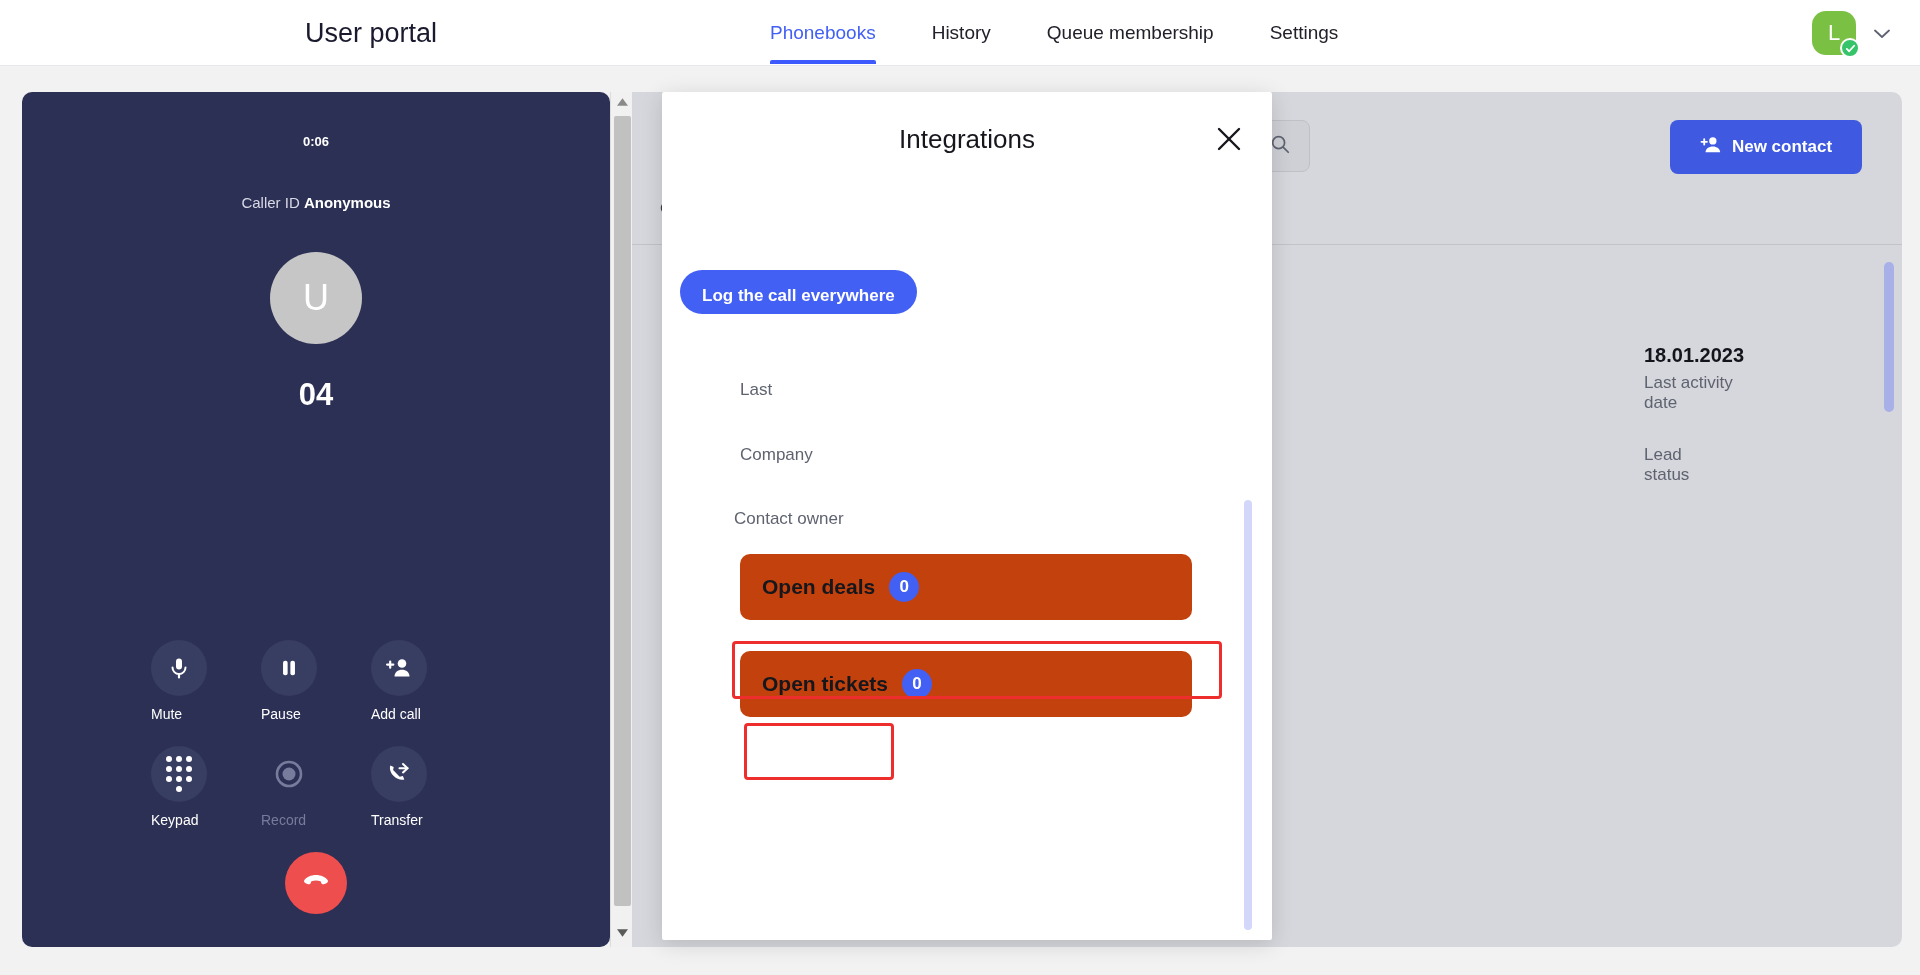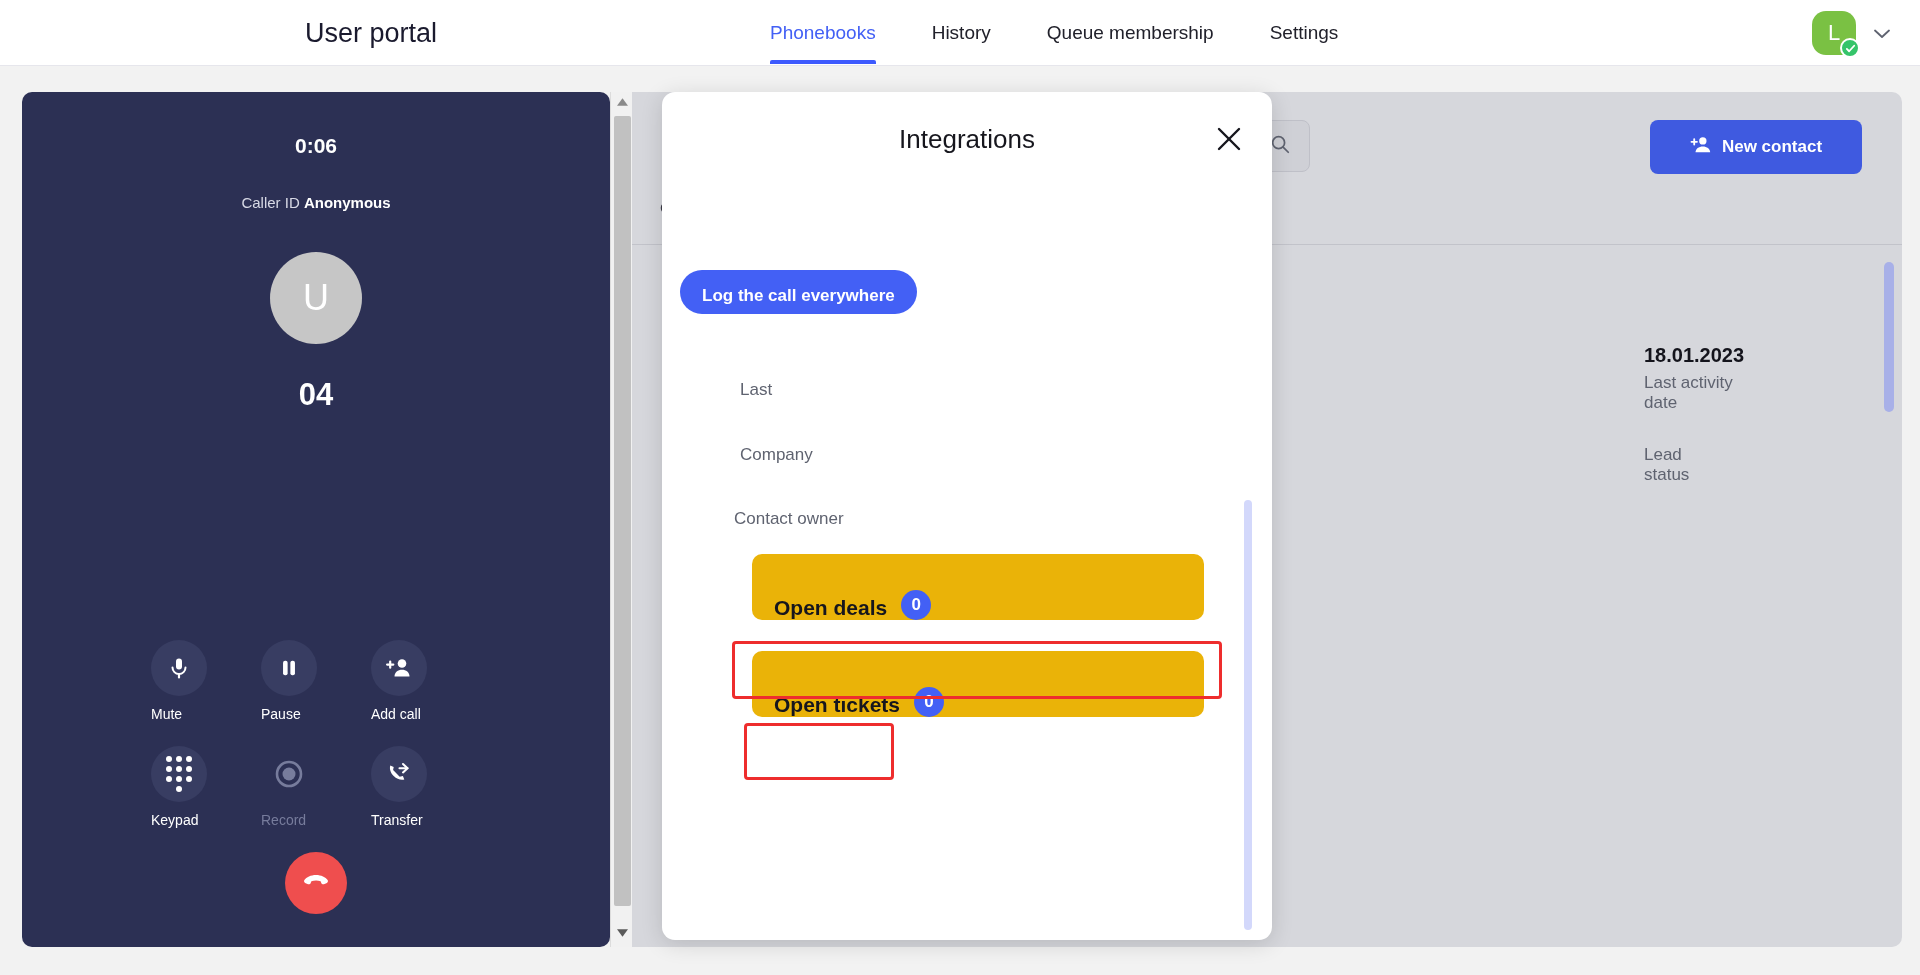--- a/index.html
+++ b/index.html
@@ -46,21 +46,21 @@
   }
   .avatar .check svg { width: 11px; height: 11px; }
   .chev { color: #6b7280; font-size: 15px; cursor: pointer; }
 
   
   .callpanel {
     position: absolute; left: 22px; top: 92px; width: 588px; height: 855px;
     background: #2c3054; border-radius: 10px; overflow: hidden; z-index: 20;
   }
   .call-timer { position: absolute; top: 42px; width: 100%; text-align: center;
-    color: #ffffff; font-size: 21px; font-weight: bold; }
+    color: #ffffff; font-size: 13px; font-weight: bold; }
   .call-callerid { position: absolute; top: 102px; width: 100%; text-align: center;
     color: #d8dae6; font-size: 15px; }
   .call-callerid b { color:#ffffff; }
   .call-photo {
     position: absolute; top: 160px; left: 50%; transform: translateX(-50%);
     width: 92px; height: 92px; border-radius: 50%; background: #c6c6c6;
     display: flex; align-items: center; justify-content: center;
     color: #ffffff; font-size: 36px;
   }
   .call-number {
@@ -106,41 +106,41 @@
   .bgpage {
     position: absolute; left: 620px; top: 92px; right: 18px; bottom: 28px;
     background: #d6d7dc; border-radius: 10px; z-index: 5;
   }
   .bg-search {
     position: absolute; left: 450px; top: 28px; width: 240px; height: 52px;
     background: #cfd0d6; border: 1px solid #bfc0c8; border-radius: 8px;
     display: flex; align-items: center; justify-content: flex-end; padding-right: 18px;
   }
   .bg-newcontact {
-    position: absolute; right: 40px; top: 28px; width: 212px; height: 54px;
+    position: absolute; right: 40px; top: 28px; width: 192px; height: 54px;
     background: #3f5ae0; border-radius: 8px; color: #fff;
     display: flex; align-items: center; justify-content: center; gap: 10px;
     font-size: 17px; font-weight: bold; cursor: pointer;
   }
   .bg-colhdr {
     position: absolute; left: 40px; top: 104px; font-size: 19px; color: #3a3a46; font-weight: bold;
   }
   .bg-divider { position: absolute; left: 0; right: 0; top: 152px; height: 1px; background: #c2c3ca; }
   .bg-scrollbar {
     position: absolute; right: 8px; top: 170px; width: 10px; height: 150px;
     background: #a8b0e8; border-radius: 6px; cursor: pointer;
   }
 
   
   .rscroll { position: absolute; right: 0; top: 66px; width: 18px; bottom: 0; background: #f2f2f2; z-index: 6; }
 
   
   .modal {
     position: absolute; left: 662px; top: 92px; width: 610px; height: 848px;
-    background: #ffffff; border-radius: 13px; z-index: 40;
+    background: #ffffff; border-radius: 2px; z-index: 40;
     box-shadow: 0 4px 22px rgba(0,0,0,0.14);
   }
   .modal-title {
     position: absolute; top: 32px; width: 100%; text-align: center;
     font-size: 26px; color: #16161d;
   }
   .modal-close {
     position: absolute; right: 28px; top: 32px; width: 30px; height: 30px;
     display: flex; align-items: center; justify-content: center; cursor: pointer;
   }
@@ -152,23 +152,23 @@
   }
   .field-row { position: absolute; font-size: 17px; color: #5f6370; }
   .f-email     { left: 78px;  top: 288px; }
   .f-date      { left: 982px; top: 252px; }
   .f-date .v   { font-size: 20px; color: #14141c; font-weight: bold; margin-bottom: 6px; }
   .f-company   { left: 78px;  top: 353px; }
   .f-lead      { left: 982px; top: 353px; }
   .f-owner     { left: 72px;  top: 417px; }
 
   .card {
-    position: absolute; left: 90px; width: 452px; height: 66px;
-    background: #eab308; border-radius: 10px;
-    display: flex; align-items: flex-end; padding-left: 22px; gap: 14px;
+    position: absolute; left: 78px; width: 452px; height: 66px;
+    background: #c2410c; border-radius: 10px;
+    display: flex; align-items: center; padding-left: 22px; gap: 14px;
     cursor: pointer;
   }
   .card .lbl { font-size: 21px; color: #16161d; font-weight: bold; }
   .card .cnt {
     width: 30px; height: 30px; border-radius: 50%; background: #4360f5;
     color: #fff; font-size: 17px; font-weight: bold;
     display: flex; align-items: center; justify-content: center;
   }
   .card.deals   { top: 462px; }
   .card.tickets { top: 559px; }

